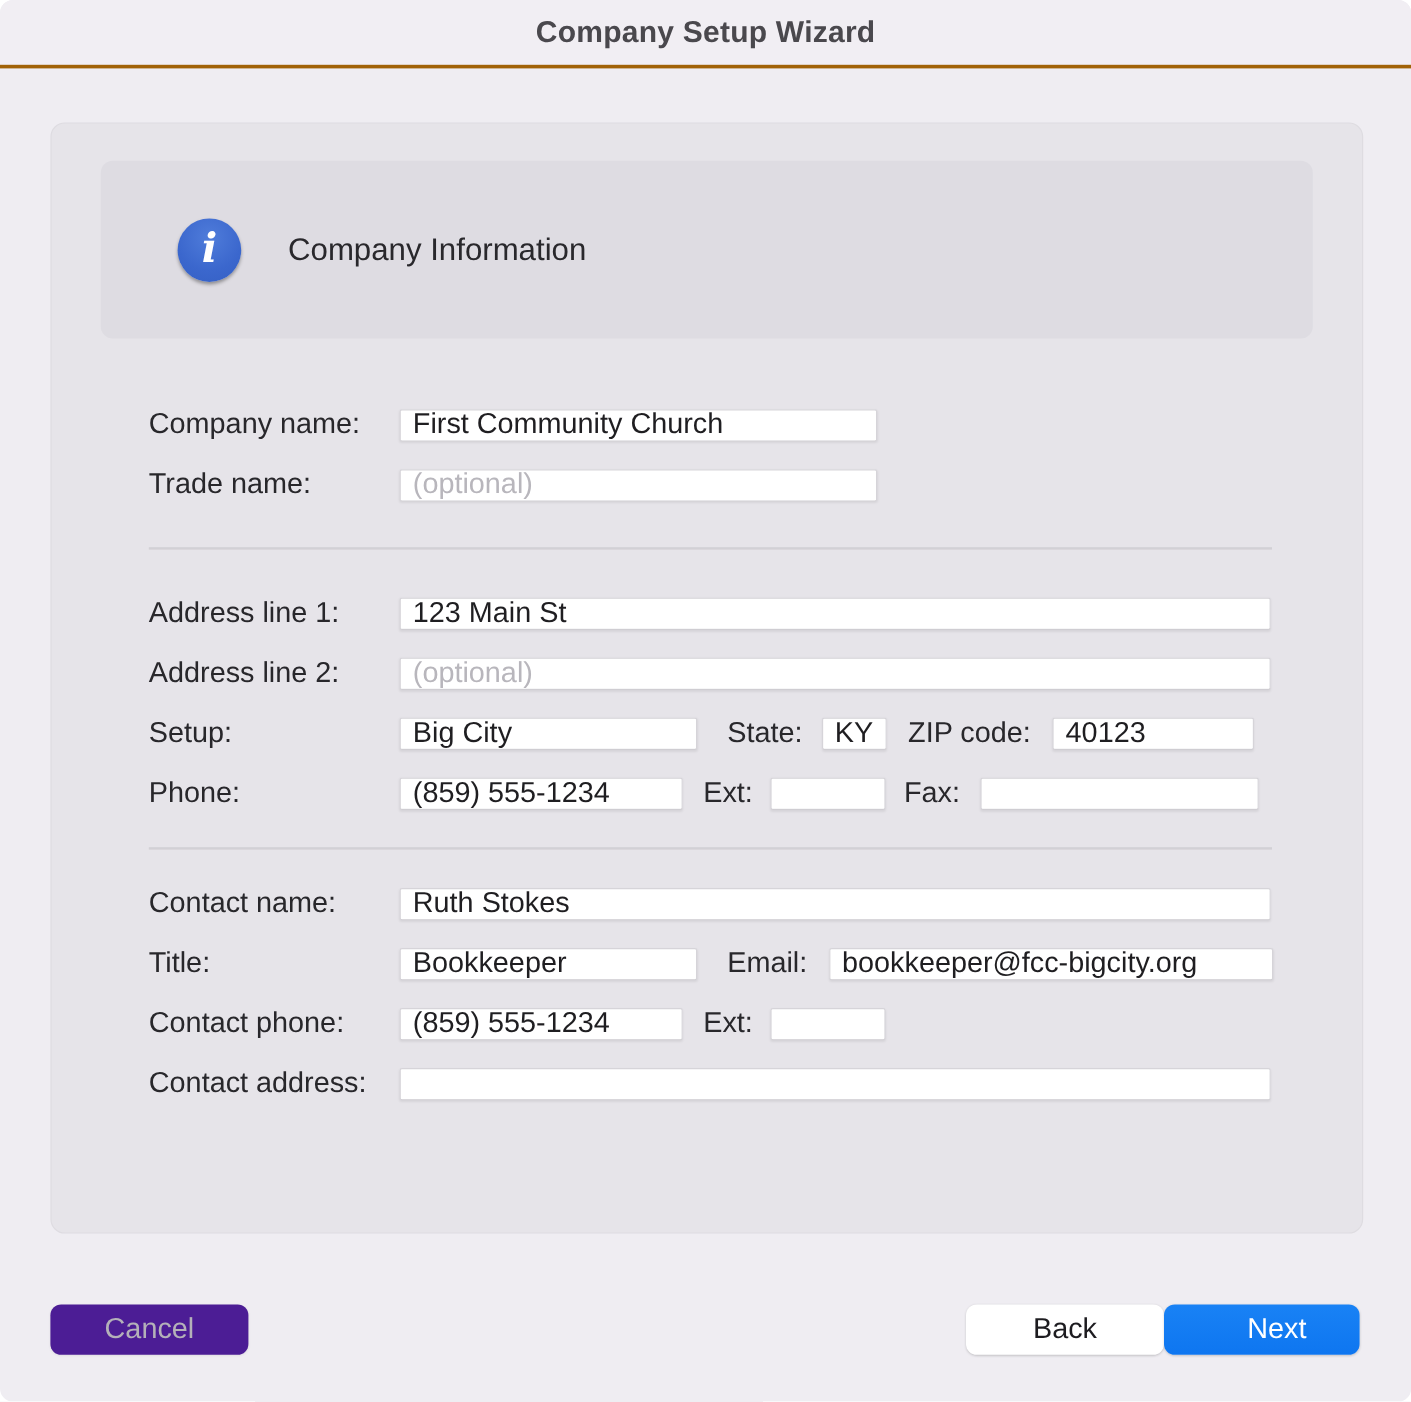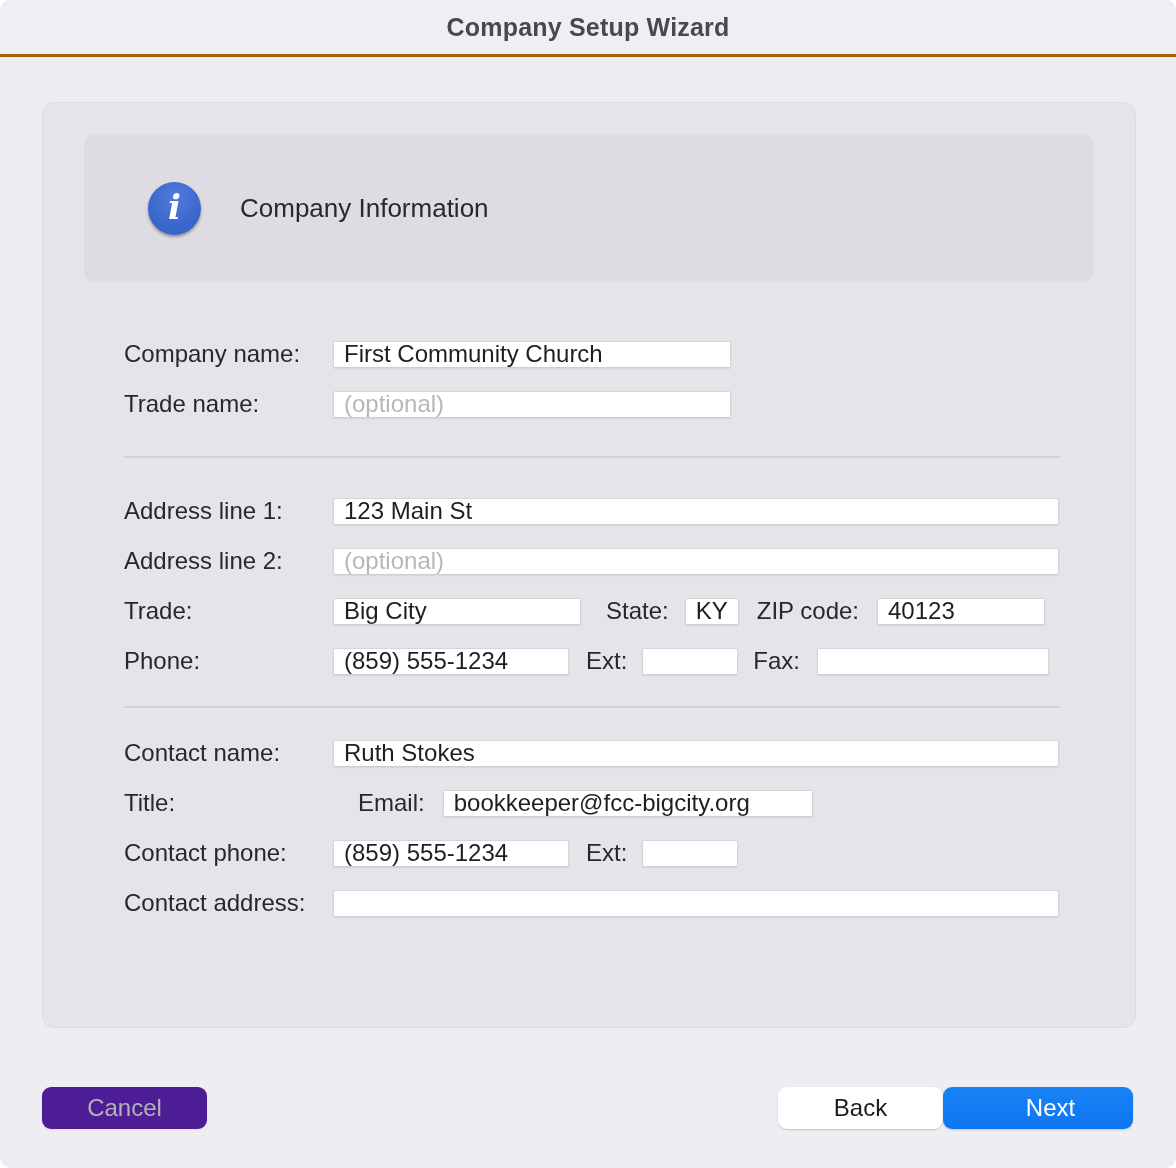--- a/index.html
+++ b/index.html
@@ -120,21 +120,21 @@
     box-shadow: 0 1px 2px rgba(0,0,0,0.06);
     cursor: default;
   }
   .btn-group { display: flex; }
   .btn-back {
     width: 165px;
     background: #ffffff; color: #1d1c20;
     box-shadow: 0 1px 2px rgba(0,0,0,0.18);
   }
   .btn-next {
-    width: 190px;
+    width: 163px;
     background: linear-gradient(#1982f5, #0e76f0);
     color: #ffffff;
     box-shadow: 0 1px 2px rgba(0,0,0,0.18);
     padding-left: 25px;
   }
 </style>
 </head>
 <body>
 
 <div class="window">
@@ -168,21 +168,21 @@
         <span class="lbl">Address line 1:</span>
         <input type="text" class="w-wide" value="123 Main St" style="">
       </div>
 
       <div class="row">
         <span class="lbl">Address line 2:</span>
         <input type="text" class="w-wide" placeholder="(optional)" style="">
       </div>
 
       <div class="row">
-        <span class="lbl">Trade:</span>
+        <span class="lbl">Setup:</span>
         <input type="text" class="w-city" value="Big City" style="">
         <span class="sub-lbl" style="margin-left:25px;">State:</span>
         <input type="text" class="w-state" style="margin-left: 16px;" value="KY">
         <span class="sub-lbl" style="margin-left:18px;">ZIP code:</span>
         <input type="text" class="w-zip" style="margin-left: 18px;" value="40123">
       </div>
 
       <div class="row">
         <span class="lbl">Phone:</span>
         <input type="text" class="w-phone" value="(859) 555-1234" style="">
@@ -194,20 +194,21 @@
 
       <div class="divider div2"></div>
 
       <div class="row">
         <span class="lbl">Contact name:</span>
         <input type="text" class="w-wide" value="Ruth Stokes" style="">
       </div>
 
       <div class="row">
         <span class="lbl">Title:</span>
+        <input type="text" class="w-city" value="Bookkeeper" style="">
         <span class="sub-lbl" style="margin-left:25px;">Email:</span>
         <input type="text" class="w-email" style="margin-left: 18px;" value="bookkeeper@fcc-bigcity.org">
       </div>
 
       <div class="row">
         <span class="lbl">Contact phone:</span>
         <input type="text" class="w-phone" value="(859) 555-1234" style="">
         <span class="sub-lbl" style="margin-left:17px;">Ext:</span>
         <input type="text" class="w-ext" style="margin-left: 15px;" value="">
       </div>

